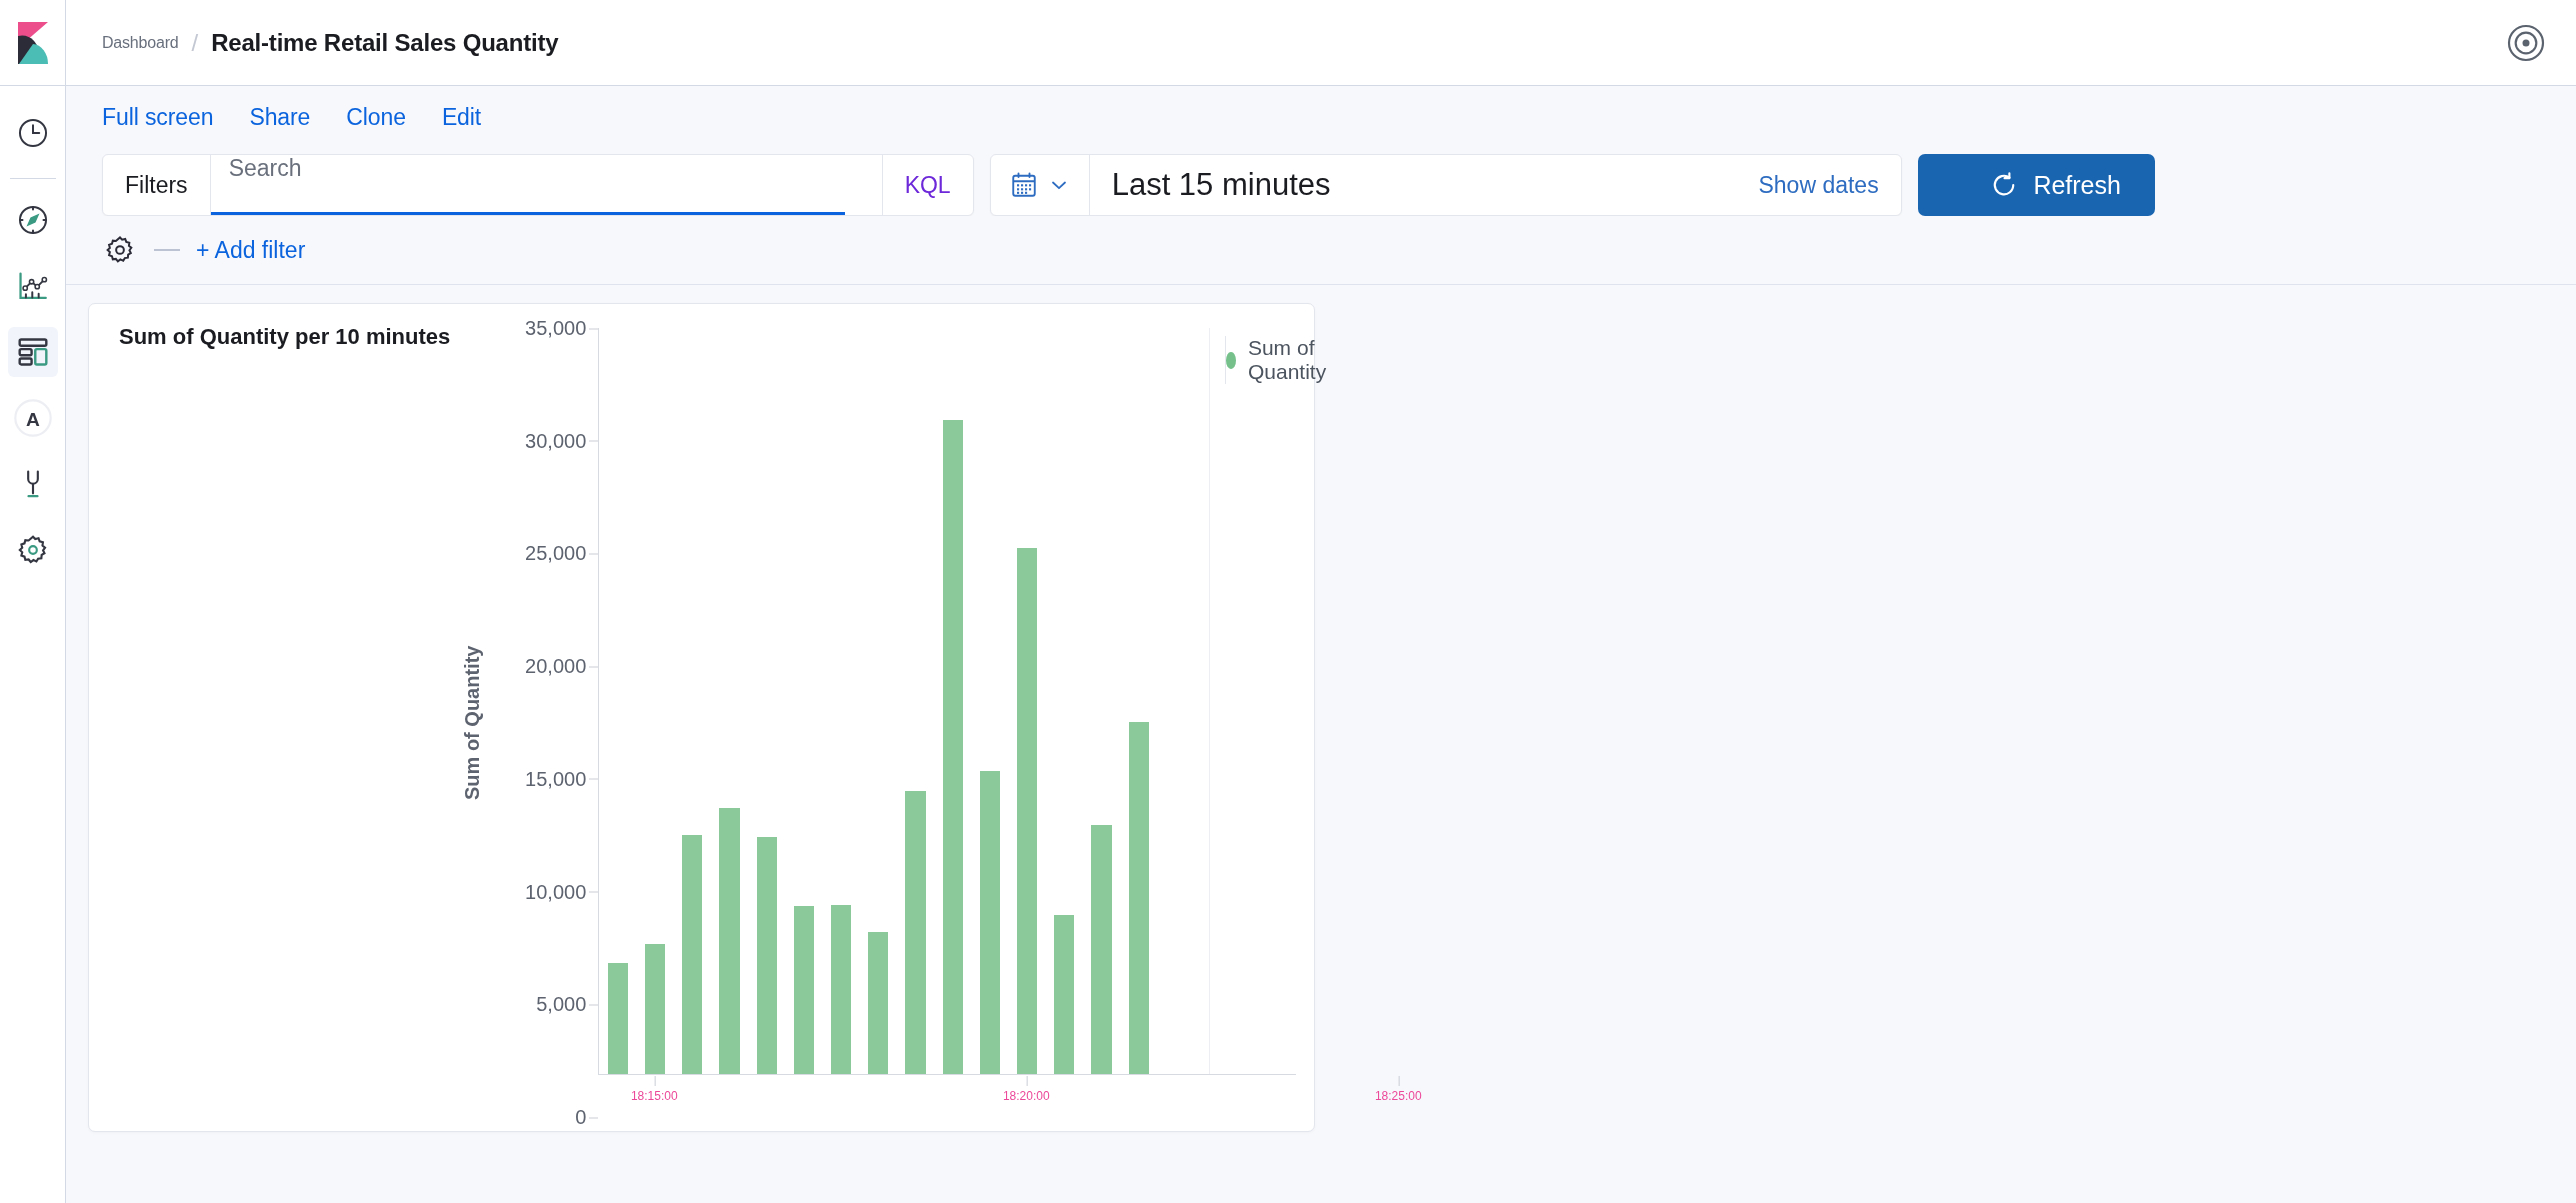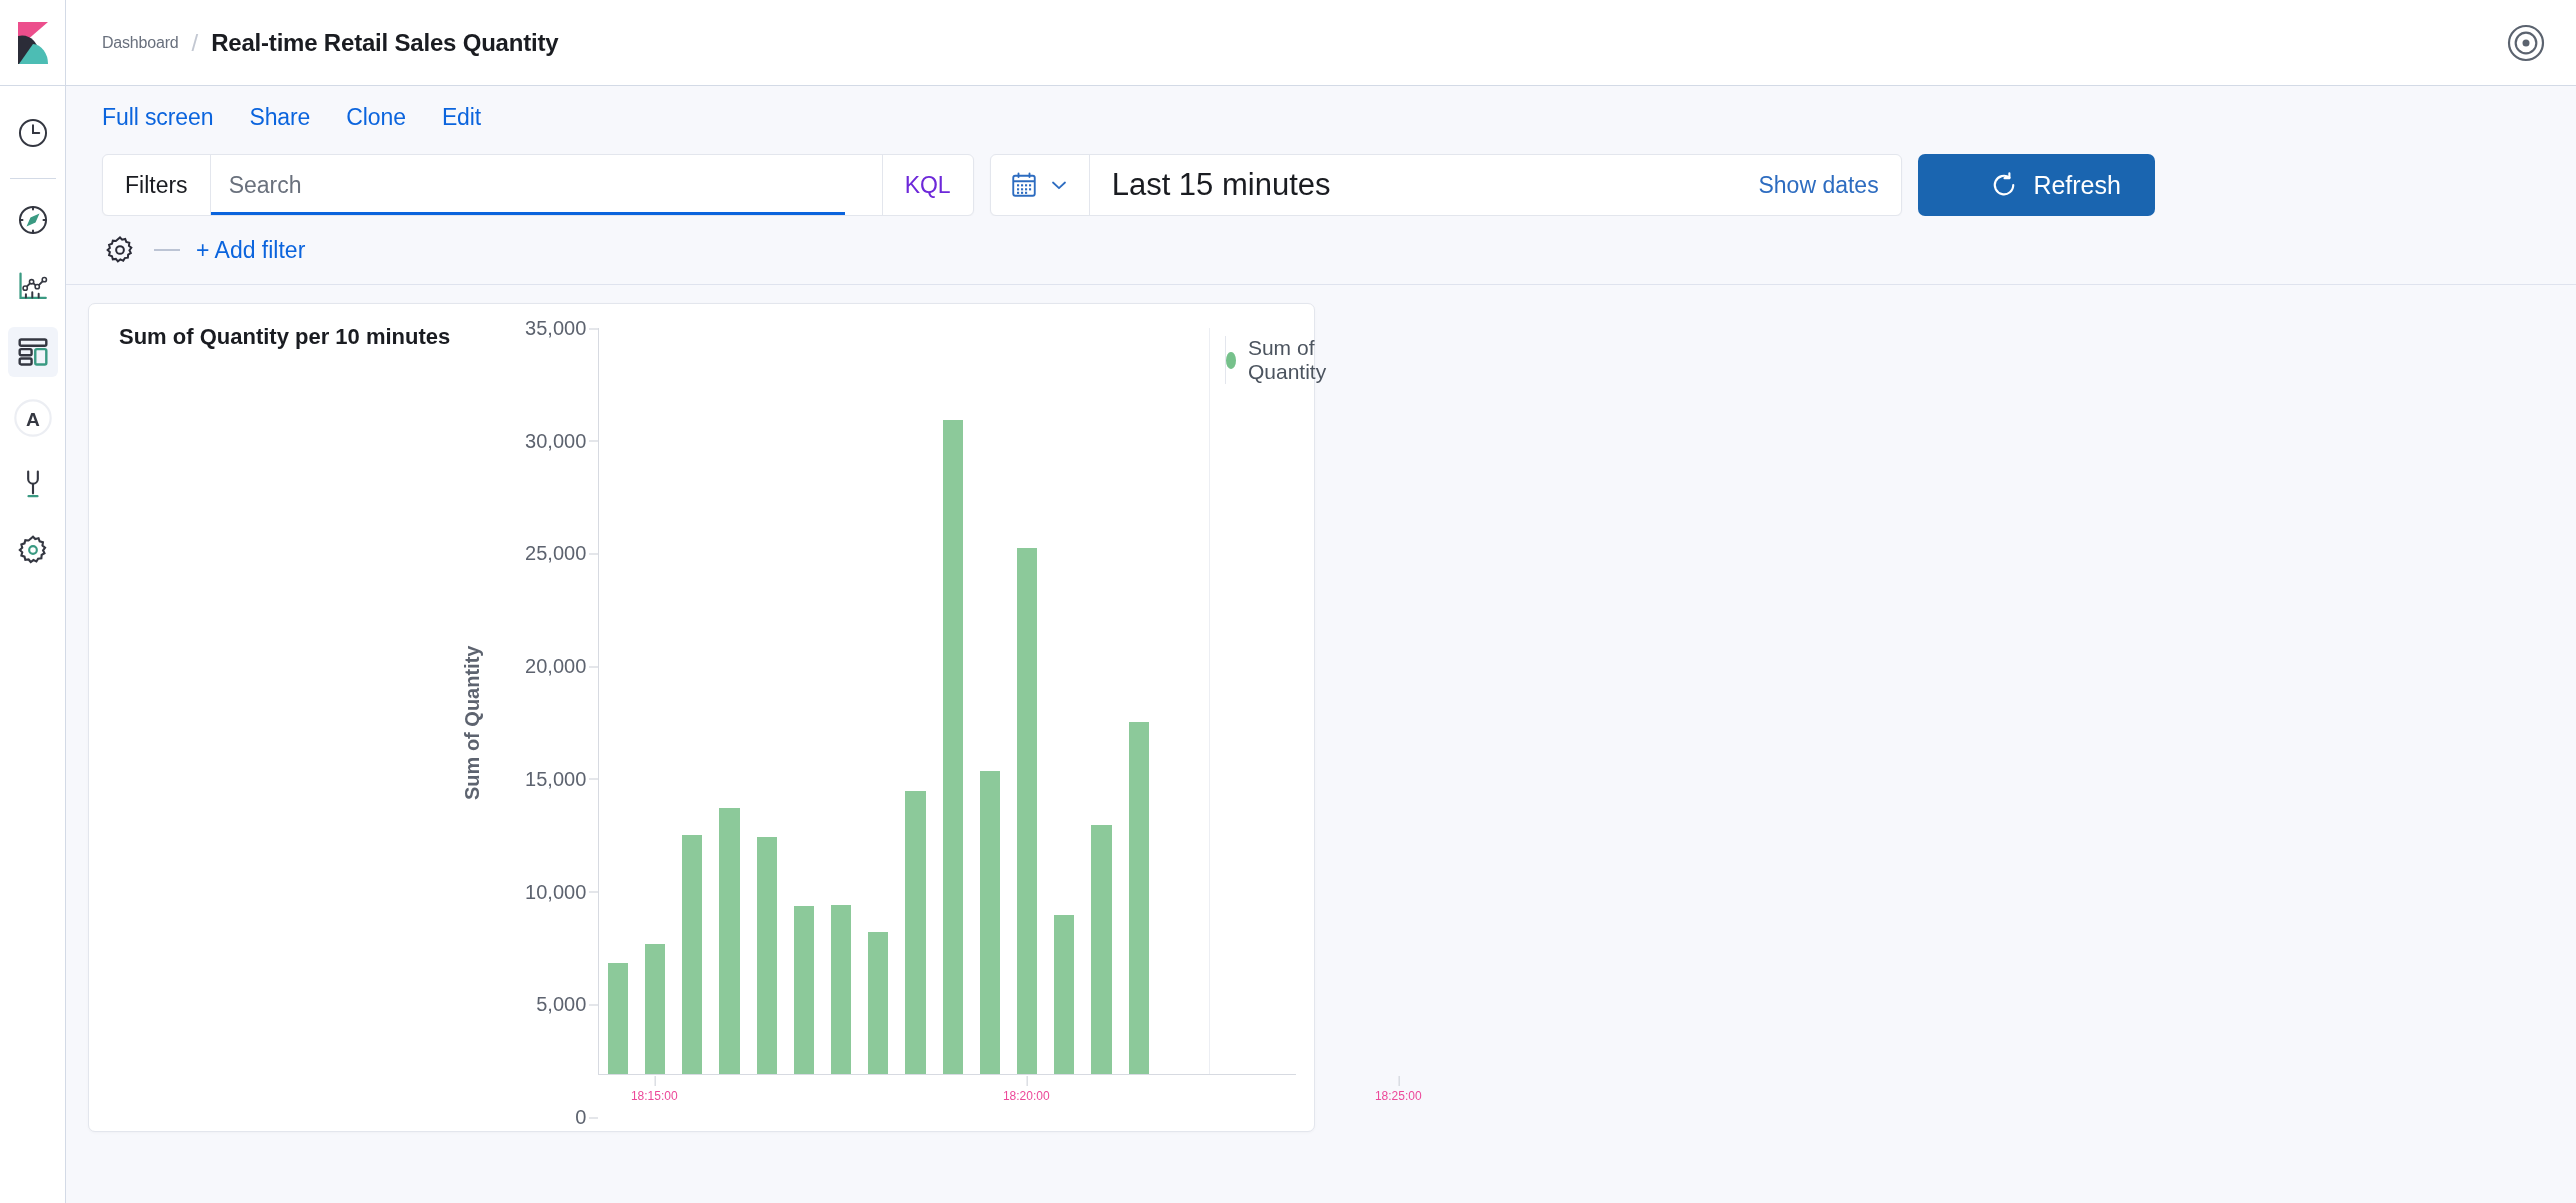--- a/index.html
+++ b/index.html
@@ -83,21 +83,21 @@
     border-radius: 6px;
     overflow: hidden;
     box-shadow: 0 1px 2px rgba(0,0,0,0.03);
   }
   .filters-btn {
     display: flex; align-items: center; padding: 0 22px;
     font-size: 23px; color: #1a1c21; cursor: pointer;
     border-right: 1px solid #e3e6ed;
   }
   .search-wrap {
-    width: 634px; position: relative; display: flex; align-items: center;
+    width: 634px; position: relative; display: flex; align-items: flex-start;
     padding: 0 18px;
   }
   .search-input {
     border: none; outline: none; width: 100%;
     font-size: 23px; font-family: "Liberation Sans", sans-serif;
     color: #1a1c21; background: transparent;
   }
   .search-input::placeholder { color: #6a717d; }
   .search-underline {
     position: absolute; left: 0; right: 0; bottom: 0;

